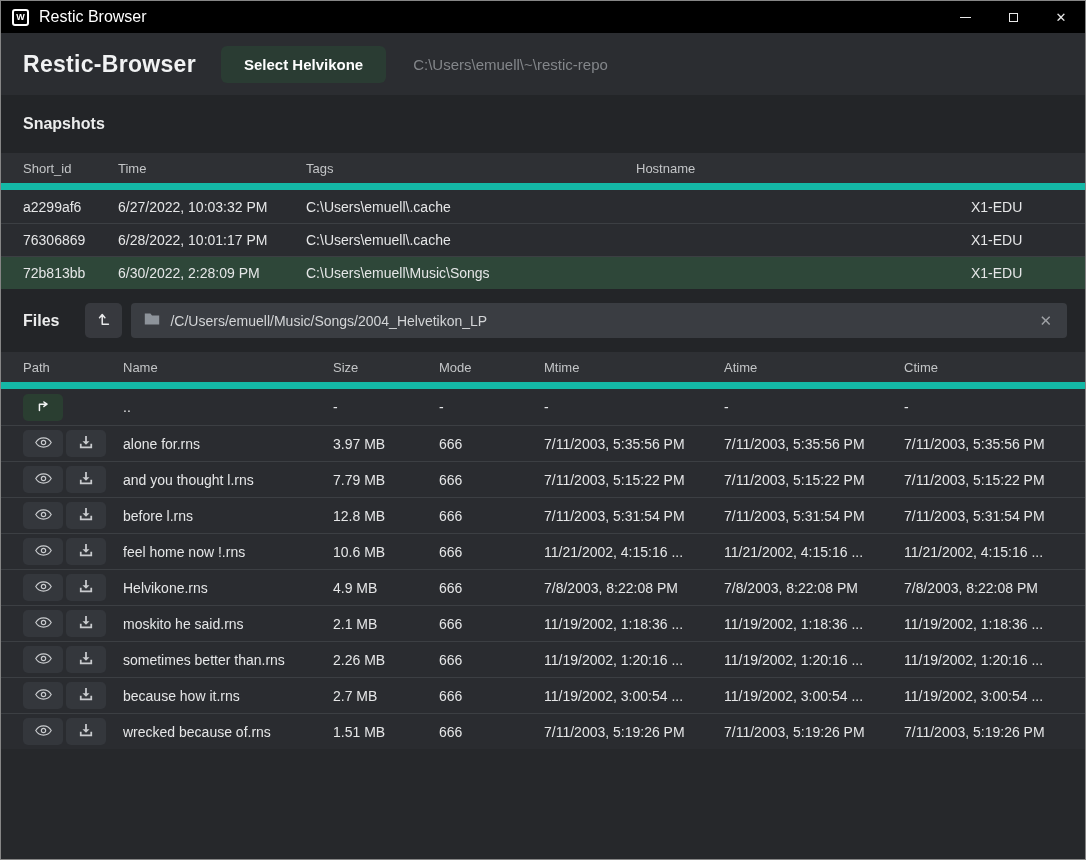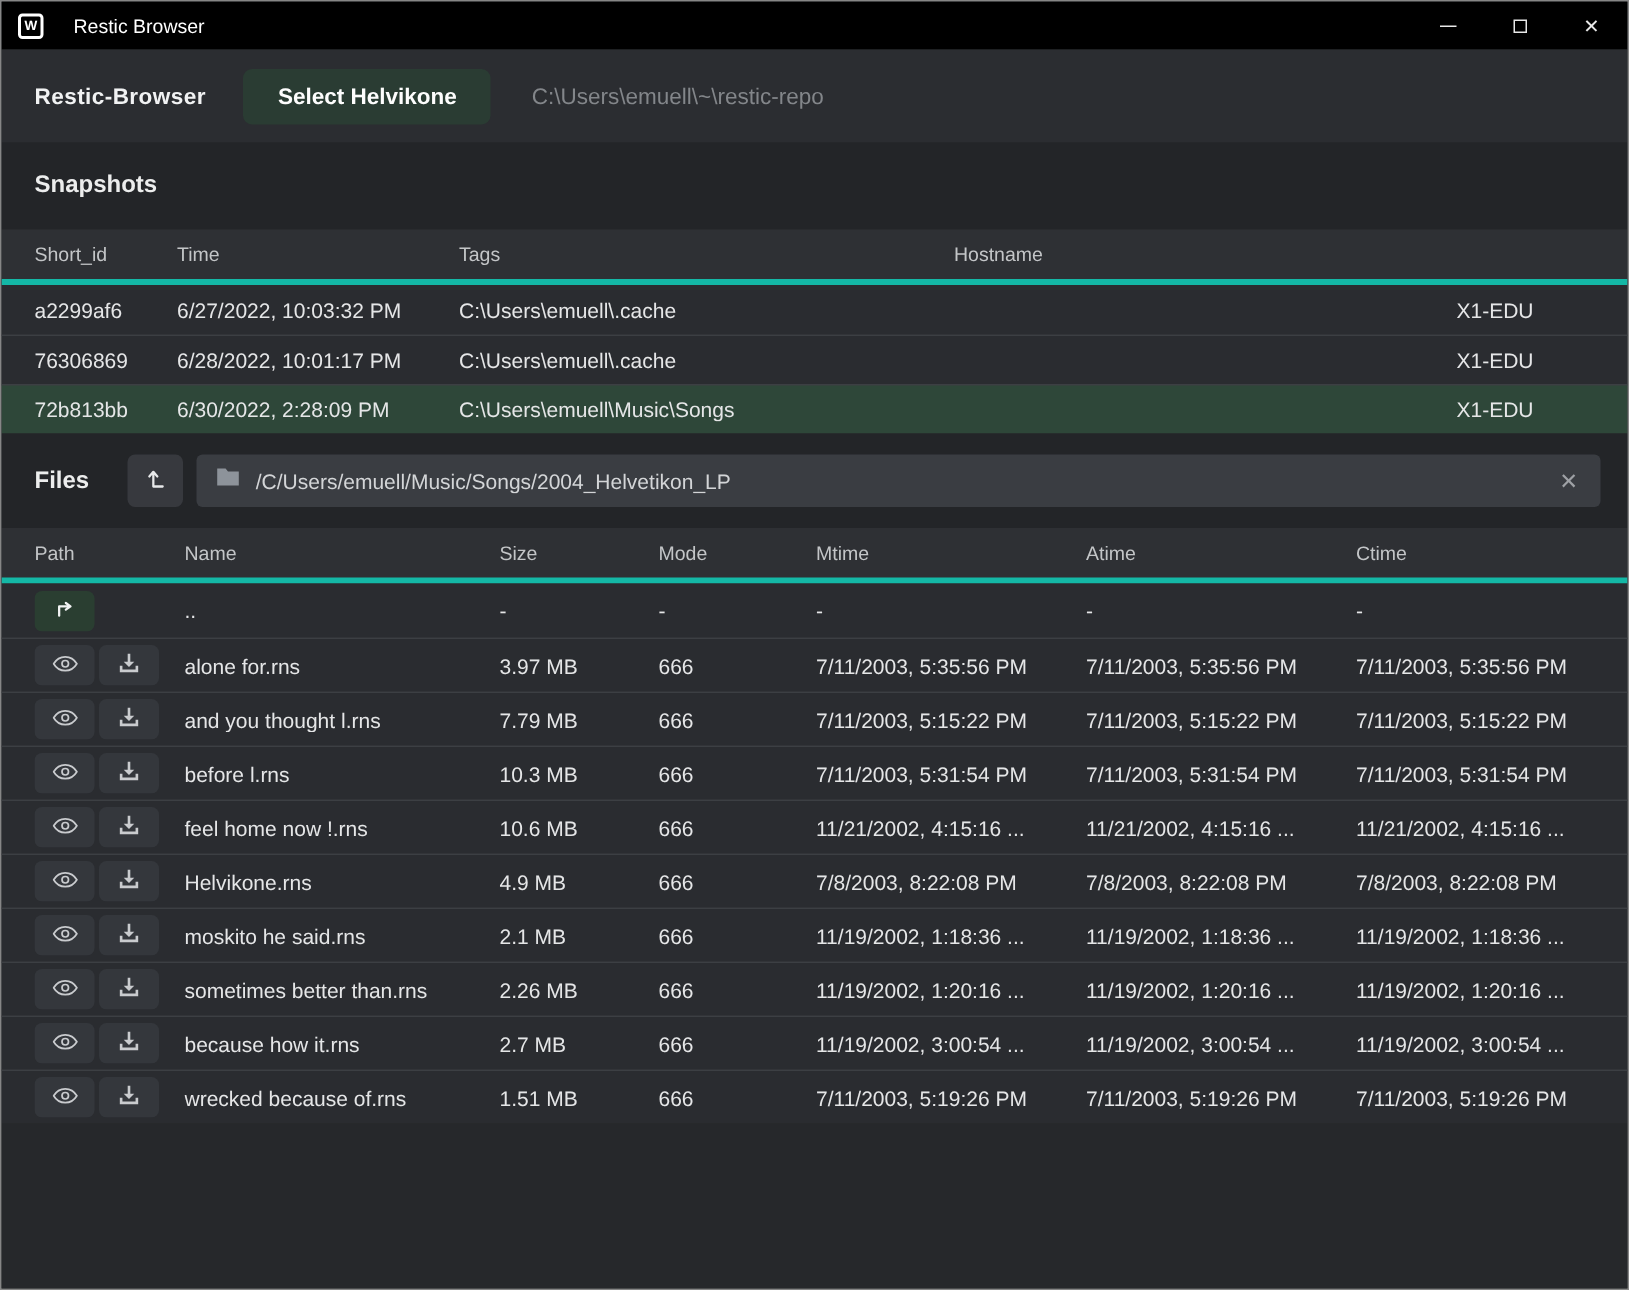--- a/index.html
+++ b/index.html
@@ -2,40 +2,40 @@
 <html><head>
 <meta charset="utf-8">
 <style>
   * { box-sizing: border-box; margin: 0; padding: 0; }
   html,body { width:1086px; height:860px; background:#1b1c1e; font-family:"Liberation Sans", sans-serif; }
   .window { width:1086px; height:860px; border:1px solid #868686; display:flex; flex-direction:column; background:#26282b; overflow:hidden; }
 
   
   .titlebar { height:32px; background:#000; display:flex; align-items:center; flex:0 0 auto; }
   .logo { width:17px; height:17px; margin-left:11px; background:#000; border:2px solid #fff; border-radius:3px; color:#fff; font-weight:bold; font-size:9px; display:flex; align-items:center; justify-content:center; }
-  .title-text { color:#fff; font-size:13px; margin-left:20px; }
+  .title-text { color:#fff; font-size:16px; margin-left:10px; }
   .controls { margin-left:auto; display:flex; height:100%; }
   .ctrl { width:48px; height:100%; display:flex; align-items:center; justify-content:center; background:transparent; border:none; color:#e9e9e9; font-size:13px; cursor:default; }
   .min-glyph { width:11px; height:1px; background:#e9e9e9; }
   .max-glyph { width:9px; height:9px; border:1px solid #e9e9e9; }
 
   
   .header { height:62px; background:#2b2d31; display:flex; align-items:center; padding:0 22px; flex:0 0 auto; }
-  .app-title { color:#f1f2f3; font-size:15px; font-weight:bold; letter-spacing:.3px; }
+  .app-title { color:#f1f2f3; font-size:23px; font-weight:bold; letter-spacing:.3px; }
   .select-repo { margin-left:25px; background:#2a3c33; color:#fdfdfd; font-weight:bold; font-size:15px; padding:10px 23px; border:none; border-radius:6px; font-family:inherit; }
   .repo-path { margin-left:27px; color:#83868a; font-size:15px; }
 
   
   .band { background:#232528; display:flex; align-items:center; padding:0 22px; flex:0 0 auto; }
   .band.snap { height:58px; }
   .band.files { height:63px; padding-right:18px; }
   .band-title { color:#eceded; font-size:16px; font-weight:bold; }
 
   
-  .thead { height:37px; background:#2e3034; border-bottom:4px solid #14b8a6; display:flex; align-items:center; padding:0 22px; flex:0 0 auto; }
+  .thead { height:37px; background:#2e3034; border-bottom:7px solid #14b8a6; display:flex; align-items:center; padding:0 22px; flex:0 0 auto; }
   .thead .cell { color:#c3c5c7; font-size:13px; }
   .row { display:flex; align-items:center; padding:0 22px; background:#2a2c30; border-top:1px solid #3c3f43; flex:0 0 auto; }
   .row:first-child { border-top:none; }
   .row .cell { color:#e5e6e7; font-size:14px; white-space:nowrap; overflow:hidden; }
   .snap-row { height:33px;justify-content:space-between; }
   .snap-row.selected { background:#2e4739; }
   .file-row { height:36px; }
 
   
   .s1{width:95px;} .s2{width:188px;} .s3{width:335px;} .s4{width:330px;} .s5{flex:1;}
@@ -234,21 +234,21 @@
       <button class="icon-btn">
         <span>
           <svg width="14" height="14" viewBox="0 0 16 16">
                 <path d="M7 1h2v6h3L8 11 4 7h3z" fill="#c9cbce"></path>
                 <path d="M1 10v5h14v-5h-2v3H3v-3z" fill="#c9cbce"></path>
               </svg>
         </span>
       </button>
     </div>
     <div class="cell c2">before l.rns</div>
-    <div class="cell c3">10.3 MB</div>
+    <div class="cell c3">12.8 MB</div>
     <div class="cell c4">666</div>
     <div class="cell c5">7/11/2003, 5:31:54 PM</div>
     <div class="cell c6">7/11/2003, 5:31:54 PM</div>
     <div class="cell c7">7/11/2003, 5:31:54 PM</div>
   </div>
 
   <div class="row file-row">
     <div class="cell c1">
       <button class="icon-btn">
         <span>

